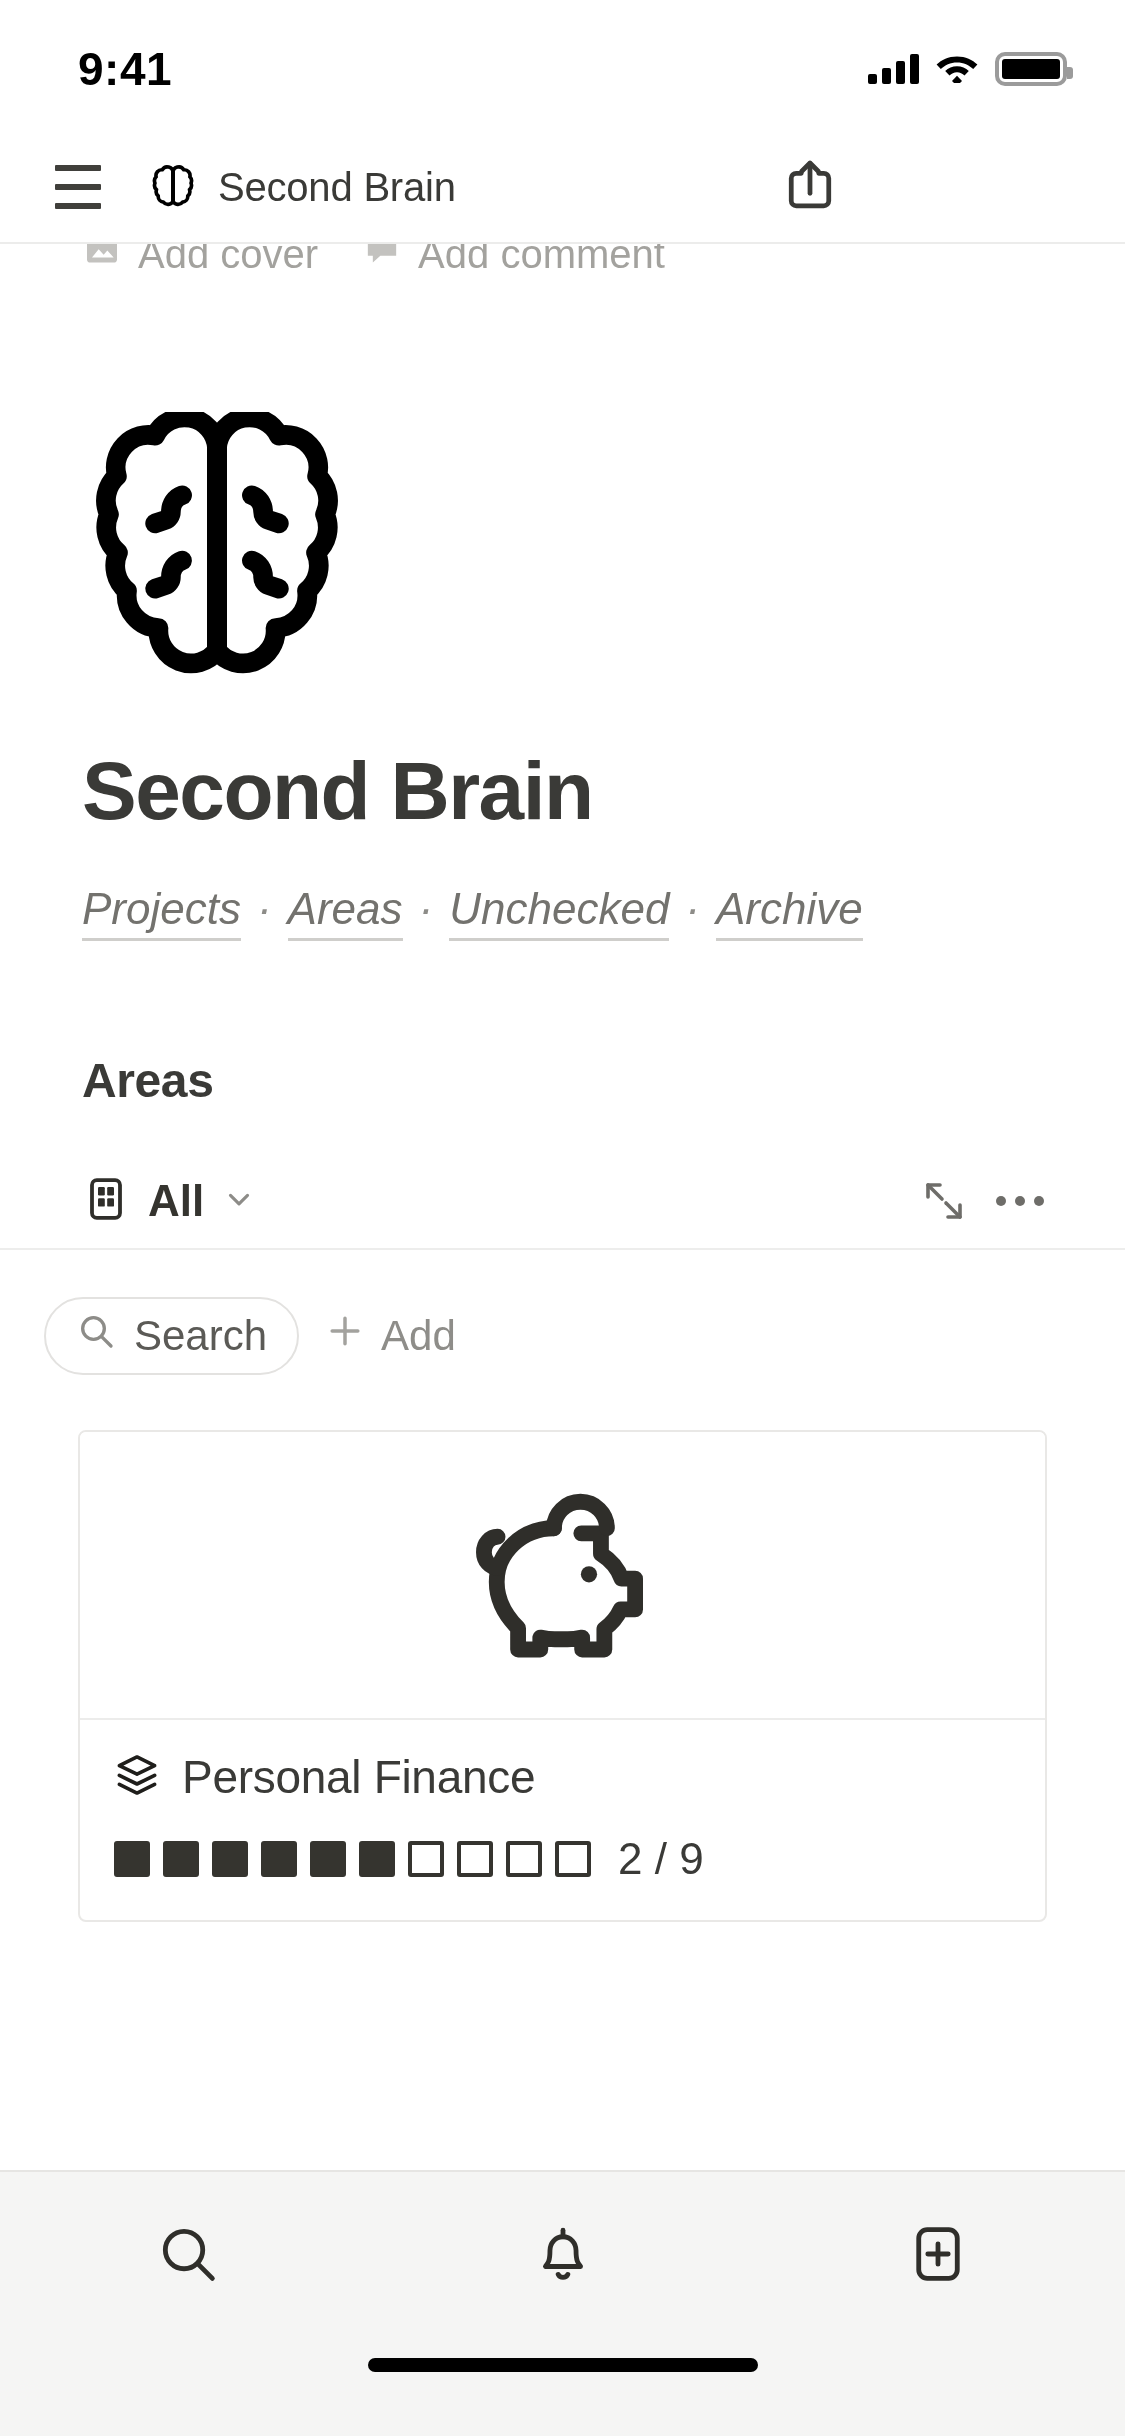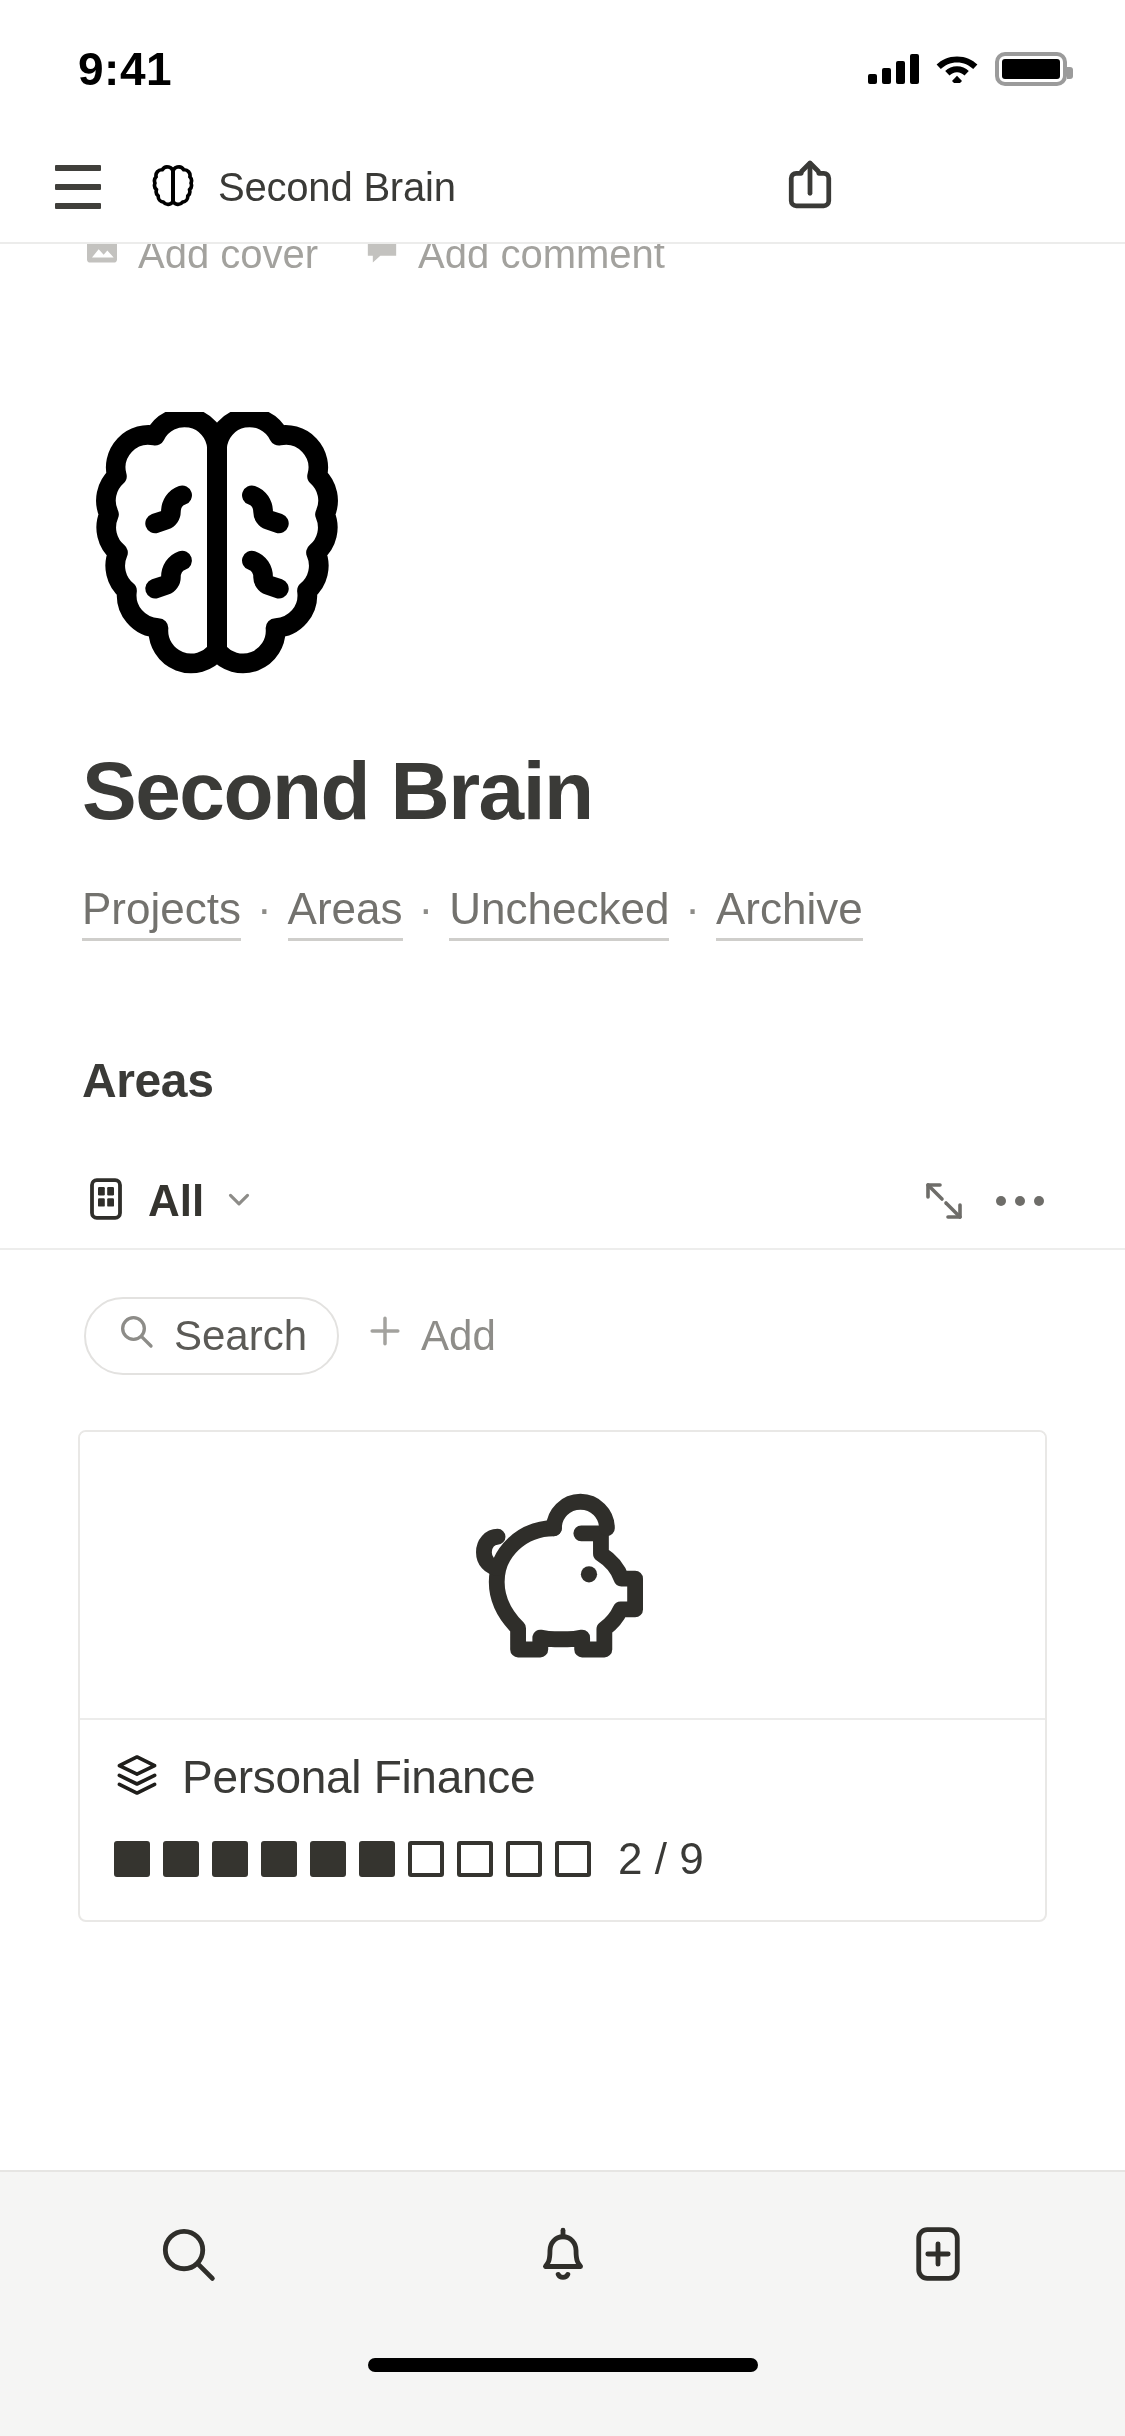--- a/index.html
+++ b/index.html
@@ -81,21 +81,21 @@
   .pageicon { margin: 168px 0 0 82px; width: 270px; height: 270px; }
 
   .pagetitle {
     margin: 62px 0 0 82px;
     font-size: 82px; font-weight: 700; color: #3a3a37; letter-spacing: -1.5px;
   }
 
   .breadcrumb {
     margin: 46px 0 0 82px;
     display: flex; align-items: baseline; gap: 0;
-    font-size: 44px; color: #73726e;
+    font-size: 44px; color: #73726e; font-style: italic;
   }
   .breadcrumb a { color: #73726e; text-decoration: none;
     border-bottom: 3px solid #cfcecb; padding-bottom: 4px; }
   .bc-sep { padding: 0 16px 0 16px; color: #8d8c88; }
 
   .sectiontitle {
     margin: 112px 0 0 82px;
     font-size: 48px; font-weight: 700; color: #3a3a37; letter-spacing: -0.4px;
   }
 
@@ -118,21 +118,21 @@
   }
   .newbtn .nlabel {
     display:flex; align-items:center; justify-content:center;
     padding: 0 30px; color:#fff; font-size: 44px; letter-spacing: -0.2px;
   }
   .newbtn .ndiv { width: 2px; background: rgba(255,255,255,.35); }
   .newbtn .ncaret { width: 72px; display:flex; align-items:center; justify-content:center; }
 
   
   .filterrow {
-    margin-top: 44px; padding-left: 84px;
+    margin-top: 44px; padding-left: 44px;
     display: flex; align-items: center; gap: 24px;
     height: 84px;
   }
   .chip {
     display: flex; align-items: center; gap: 18px;
     height: 78px; padding: 0 30px;
     border: 2px solid #e3e2e0; border-radius: 40px;
     font-size: 42px; color: #5b5a56; background: #fff;
     white-space: nowrap;
   }

